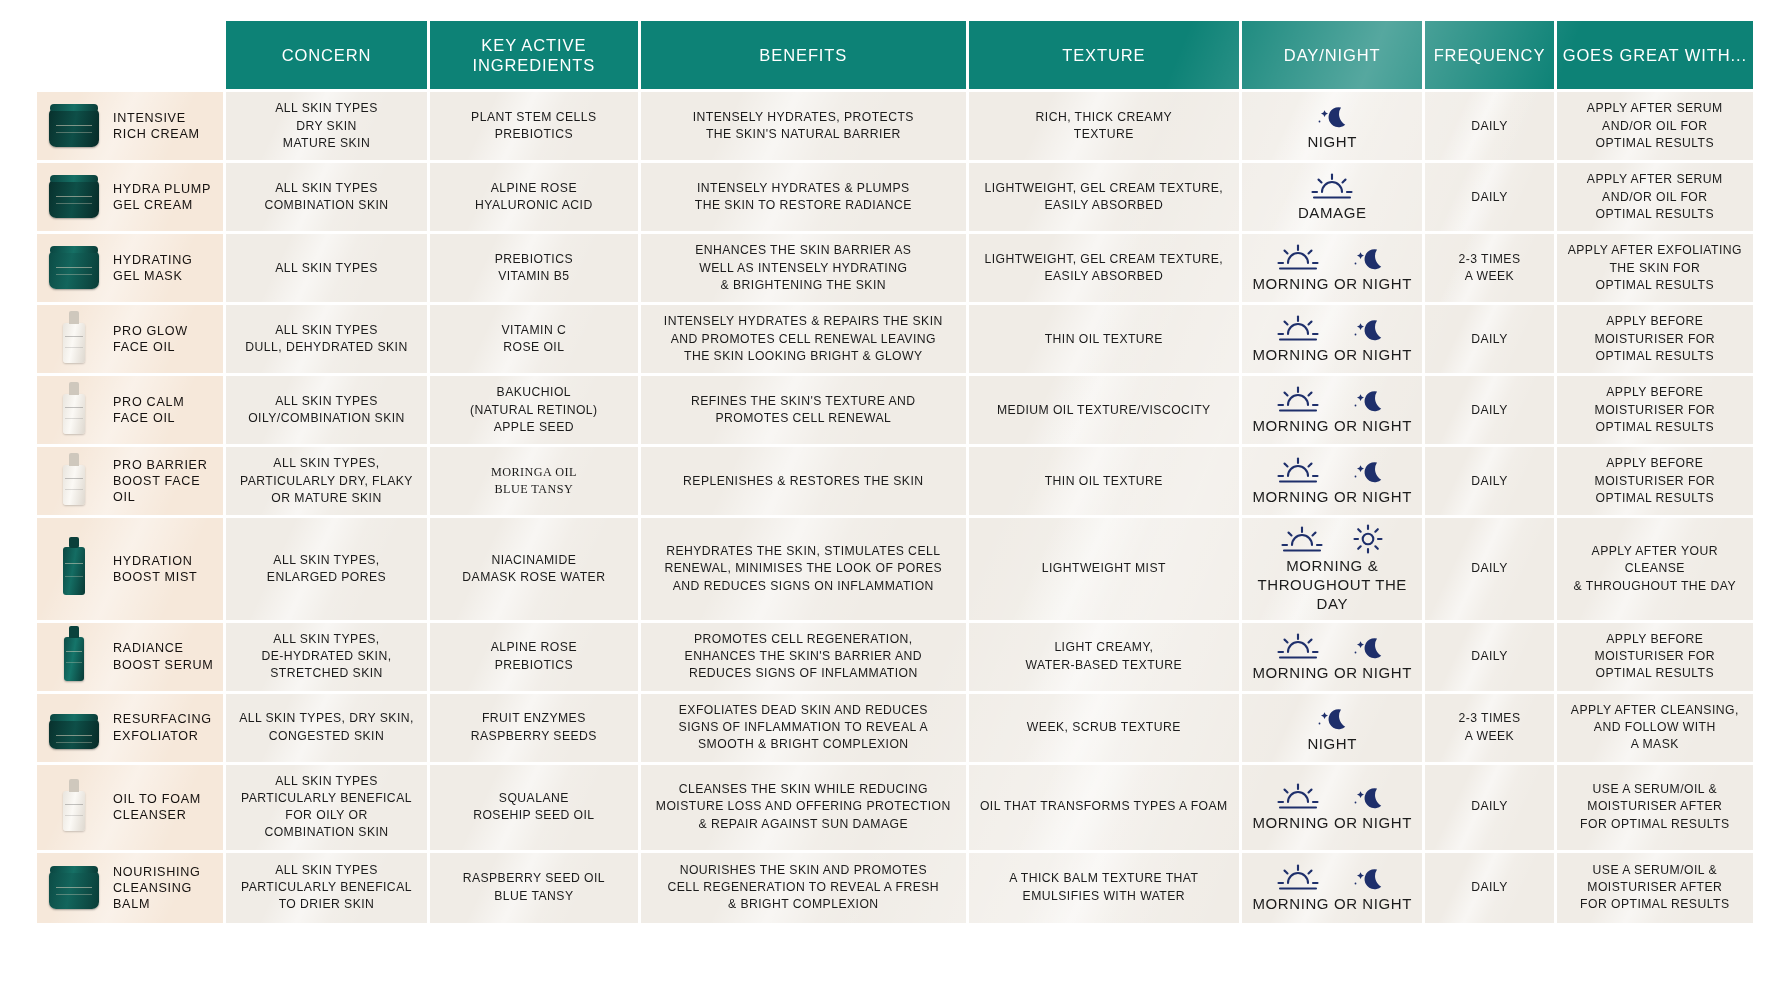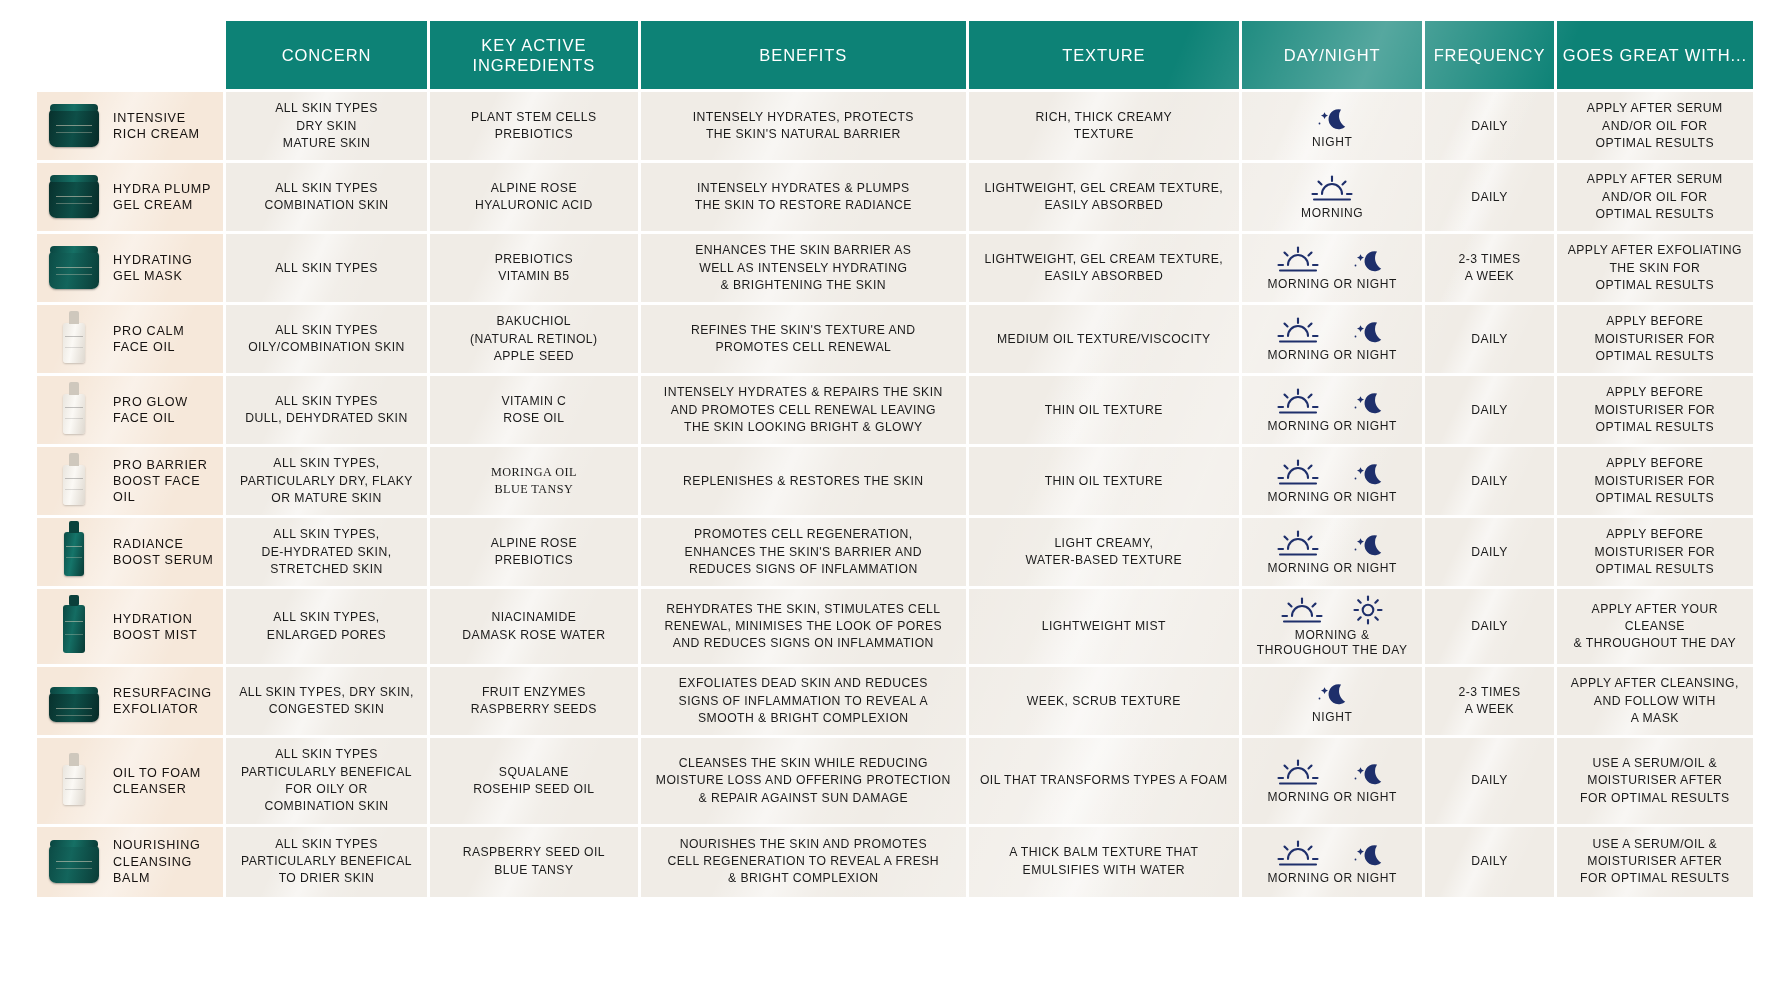--- a/index.html
+++ b/index.html
@@ -166,21 +166,21 @@
     width:10px; height:13px; background:#cfc8bd; border-radius:2px 2px 0 0;
   }
   .pump .band { position:absolute; left:2px; right:2px; top:13px; height:12px;
     border-top:1px solid rgba(90,90,90,.35); border-bottom:1px solid rgba(90,90,90,.2); }
 
   
   td.dn { padding: 6px 4px; }
   .dn-wrap { position: relative; z-index: 2; display: flex; flex-direction: column; align-items: center; gap: 3px; }
   .dn-icons { display: flex; align-items: center; justify-content: center; gap: 26px; height: 30px; }
   .dn-label {
-    font-size: 12px; letter-spacing: 0.6px; line-height: 1.25; text-align: center;
+    font-size: 15px; letter-spacing: 0.6px; line-height: 1.25; text-align: center;
   }
   svg.ic { display: block; }
   svg.ic path, svg.ic line, svg.ic circle, svg.ic polyline { vector-effect: non-scaling-stroke; }
 
   .sheen-overlay {
     position: absolute; inset: 0; pointer-events: none;
     background: linear-gradient(112deg, rgba(255,255,255,0) 55%, rgba(255,255,255,0.30) 64%, rgba(255,255,255,0) 73%);
   }
   tbody tr:last-child td { height: 70px; margin-left: 40px; }
 </style>
@@ -270,21 +270,21 @@
         <line x1="23" y1="2.5" x2="23" y2="7"></line>
         <line x1="9.5" y1="7.5" x2="12.5" y2="10.5"></line>
         <line x1="36.5" y1="7.5" x2="33.5" y2="10.5"></line>
         <line x1="3.5" y1="20" x2="8" y2="20"></line>
         <line x1="38" y1="20" x2="42.5" y2="20"></line>
         <line x1="5" y1="25.5" x2="41" y2="25.5"></line>
       </g>
     </svg>
                 </span>
               </div>
-              <div class="dn-label">MORNING</div>
+              <div class="dn-label">DAMAGE</div>
             </div>
           </td>
           <td><span style="position: relative; z-index: 2;">DAILY</span></td>
           <td><span style="position: relative; z-index: 2;">APPLY AFTER SERUM<br>AND/OR OIL FOR<br>OPTIMAL RESULTS</span></td>
         </tr>
         <tr>
           <td class="prod">
             <div class="prod-inner">
               <span class="thumb">
                 <span class="jar">
@@ -330,20 +330,66 @@
           <td><span style="position: relative; z-index: 2;">APPLY AFTER EXFOLIATING<br>THE SKIN FOR<br>OPTIMAL RESULTS</span></td>
         </tr>
         <tr>
           <td class="prod">
             <div class="prod-inner">
               <span class="thumb">
                 <span class="pump">
                   <span class="band"></span>
                 </span>
               </span>
+              <span class="prod-name">PRO GLOW<br>FACE OIL</span>
+            </div>
+          </td>
+          <td><span style="position: relative; z-index: 2;">ALL SKIN TYPES<br>DULL, DEHYDRATED SKIN</span></td>
+          <td><span style="position: relative; z-index: 2;">VITAMIN C<br>ROSE OIL</span></td>
+          <td><span style="position: relative; z-index: 2;">INTENSELY HYDRATES &amp; REPAIRS THE SKIN<br>AND PROMOTES CELL RENEWAL LEAVING<br>THE SKIN LOOKING BRIGHT &amp; GLOWY</span></td>
+          <td><span style="position: relative; z-index: 2;">THIN OIL TEXTURE</span></td>
+          <td class="dn">
+            <div class="dn-wrap">
+              <div class="dn-icons">
+                <span>
+                  <svg class="ic" width="46" height="28" viewBox="0 0 46 28">
+      <g stroke="#1e2f6b" stroke-width="2.1" stroke-linecap="round" fill="none">
+        <path d="M13 20a10 10 0 0 1 20 0"></path>
+        <line x1="23" y1="2.5" x2="23" y2="7"></line>
+        <line x1="9.5" y1="7.5" x2="12.5" y2="10.5"></line>
+        <line x1="36.5" y1="7.5" x2="33.5" y2="10.5"></line>
+        <line x1="3.5" y1="20" x2="8" y2="20"></line>
+        <line x1="38" y1="20" x2="42.5" y2="20"></line>
+        <line x1="5" y1="25.5" x2="41" y2="25.5"></line>
+      </g>
+    </svg>
+                </span>
+                <span>
+                  <svg class="ic" width="42" height="28" viewBox="0 0 42 28">
+      <path d="M30 6.5a10 10 0 1 0 4.2 17.2A12.2 12.2 0 0 1 30 6.5z" fill="#1e2f6b"></path>
+      <path d="M13.5 9.2l1.2 2.3 2.3 1.1-2.3 1.2-1.2 2.3-1.1-2.3-2.4-1.2 2.4-1.1z" fill="#1e2f6b"></path>
+      <circle cx="19.5" cy="19.5" r="1.1" fill="#1e2f6b"></circle>
+      <circle cx="8.5" cy="20.5" r="0.9" fill="#1e2f6b"></circle>
+    </svg>
+                </span>
+              </div>
+              <div class="dn-label">MORNING OR NIGHT</div>
+            </div>
+          </td>
+          <td><span style="position: relative; z-index: 2;">DAILY</span></td>
+          <td><span style="position: relative; z-index: 2;">APPLY BEFORE<br>MOISTURISER FOR<br>OPTIMAL RESULTS</span></td>
+        </tr>
+        <tr>
+          <td class="prod">
+            <div class="prod-inner">
+              <span class="thumb">
+                <span class="pump">
+                  <span class="band"></span>
+                </span>
+              </span>
               <span class="prod-name">PRO CALM<br>FACE OIL</span>
             </div>
           </td>
           <td><span style="position: relative; z-index: 2;">ALL SKIN TYPES<br>OILY/COMBINATION SKIN</span></td>
           <td><span style="position: relative; z-index: 2;">BAKUCHIOL<br>(NATURAL RETINOL)<br>APPLE SEED</span></td>
           <td><span style="position: relative; z-index: 2;">REFINES THE SKIN'S TEXTURE AND<br>PROMOTES CELL RENEWAL</span></td>
           <td><span style="position: relative; z-index: 2;">MEDIUM OIL TEXTURE/VISCOCITY</span></td>
           <td class="dn">
             <div class="dn-wrap">
               <div class="dn-icons">
@@ -376,119 +422,27 @@
           <td><span style="position: relative; z-index: 2;">APPLY BEFORE<br>MOISTURISER FOR<br>OPTIMAL RESULTS</span></td>
         </tr>
         <tr>
           <td class="prod">
             <div class="prod-inner">
               <span class="thumb">
                 <span class="pump">
                   <span class="band"></span>
                 </span>
               </span>
-              <span class="prod-name">PRO GLOW<br>FACE OIL</span>
-            </div>
-          </td>
-          <td><span style="position: relative; z-index: 2;">ALL SKIN TYPES<br>DULL, DEHYDRATED SKIN</span></td>
-          <td><span style="position: relative; z-index: 2;">VITAMIN C<br>ROSE OIL</span></td>
-          <td><span style="position: relative; z-index: 2;">INTENSELY HYDRATES &amp; REPAIRS THE SKIN<br>AND PROMOTES CELL RENEWAL LEAVING<br>THE SKIN LOOKING BRIGHT &amp; GLOWY</span></td>
-          <td><span style="position: relative; z-index: 2;">THIN OIL TEXTURE</span></td>
-          <td class="dn">
-            <div class="dn-wrap">
-              <div class="dn-icons">
-                <span>
-                  <svg class="ic" width="46" height="28" viewBox="0 0 46 28">
-      <g stroke="#1e2f6b" stroke-width="2.1" stroke-linecap="round" fill="none">
-        <path d="M13 20a10 10 0 0 1 20 0"></path>
-        <line x1="23" y1="2.5" x2="23" y2="7"></line>
-        <line x1="9.5" y1="7.5" x2="12.5" y2="10.5"></line>
-        <line x1="36.5" y1="7.5" x2="33.5" y2="10.5"></line>
-        <line x1="3.5" y1="20" x2="8" y2="20"></line>
-        <line x1="38" y1="20" x2="42.5" y2="20"></line>
-        <line x1="5" y1="25.5" x2="41" y2="25.5"></line>
-      </g>
-    </svg>
-                </span>
-                <span>
-                  <svg class="ic" width="42" height="28" viewBox="0 0 42 28">
-      <path d="M30 6.5a10 10 0 1 0 4.2 17.2A12.2 12.2 0 0 1 30 6.5z" fill="#1e2f6b"></path>
-      <path d="M13.5 9.2l1.2 2.3 2.3 1.1-2.3 1.2-1.2 2.3-1.1-2.3-2.4-1.2 2.4-1.1z" fill="#1e2f6b"></path>
-      <circle cx="19.5" cy="19.5" r="1.1" fill="#1e2f6b"></circle>
-      <circle cx="8.5" cy="20.5" r="0.9" fill="#1e2f6b"></circle>
-    </svg>
-                </span>
-              </div>
-              <div class="dn-label">MORNING OR NIGHT</div>
-            </div>
-          </td>
-          <td><span style="position: relative; z-index: 2;">DAILY</span></td>
-          <td><span style="position: relative; z-index: 2;">APPLY BEFORE<br>MOISTURISER FOR<br>OPTIMAL RESULTS</span></td>
-        </tr>
-        <tr>
-          <td class="prod">
-            <div class="prod-inner">
-              <span class="thumb">
-                <span class="pump">
-                  <span class="band"></span>
-                </span>
-              </span>
               <span class="prod-name">PRO BARRIER<br>BOOST FACE<br>OIL</span>
             </div>
           </td>
           <td><span style="position: relative; z-index: 2;">ALL SKIN TYPES,<br>PARTICULARLY DRY, FLAKY<br>OR MATURE SKIN</span></td>
           <td><span style="position: relative; z-index: 2; font-family: Liberation Serif, serif;">MORINGA OIL<br>BLUE TANSY</span></td>
           <td><span style="position: relative; z-index: 2;">REPLENISHES &amp; RESTORES THE SKIN</span></td>
           <td><span style="position: relative; z-index: 2;">THIN OIL TEXTURE</span></td>
-          <td class="dn">
-            <div class="dn-wrap">
-              <div class="dn-icons">
-                <span>
-                  <svg class="ic" width="46" height="28" viewBox="0 0 46 28">
-      <g stroke="#1e2f6b" stroke-width="2.1" stroke-linecap="round" fill="none">
-        <path d="M13 20a10 10 0 0 1 20 0"></path>
-        <line x1="23" y1="2.5" x2="23" y2="7"></line>
-        <line x1="9.5" y1="7.5" x2="12.5" y2="10.5"></line>
-        <line x1="36.5" y1="7.5" x2="33.5" y2="10.5"></line>
-        <line x1="3.5" y1="20" x2="8" y2="20"></line>
-        <line x1="38" y1="20" x2="42.5" y2="20"></line>
-        <line x1="5" y1="25.5" x2="41" y2="25.5"></line>
-      </g>
-    </svg>
-                </span>
-                <span>
-                  <svg class="ic" width="42" height="28" viewBox="0 0 42 28">
-      <path d="M30 6.5a10 10 0 1 0 4.2 17.2A12.2 12.2 0 0 1 30 6.5z" fill="#1e2f6b"></path>
-      <path d="M13.5 9.2l1.2 2.3 2.3 1.1-2.3 1.2-1.2 2.3-1.1-2.3-2.4-1.2 2.4-1.1z" fill="#1e2f6b"></path>
-      <circle cx="19.5" cy="19.5" r="1.1" fill="#1e2f6b"></circle>
-      <circle cx="8.5" cy="20.5" r="0.9" fill="#1e2f6b"></circle>
-    </svg>
-                </span>
-              </div>
-              <div class="dn-label">MORNING OR NIGHT</div>
-            </div>
-          </td>
-          <td><span style="position: relative; z-index: 2;">DAILY</span></td>
-          <td><span style="position: relative; z-index: 2;">APPLY BEFORE<br>MOISTURISER FOR<br>OPTIMAL RESULTS</span></td>
-        </tr>
-        <tr>
-          <td class="prod">
-            <div class="prod-inner">
-              <span class="thumb">
-                <span class="bottle">
-                  <span class="band"></span>
-                </span>
-              </span>
-              <span class="prod-name">RADIANCE<br>BOOST SERUM</span>
-            </div>
-          </td>
-          <td><span style="position: relative; z-index: 2;">ALL SKIN TYPES,<br>DE-HYDRATED SKIN,<br>STRETCHED SKIN</span></td>
-          <td><span style="position: relative; z-index: 2;">ALPINE ROSE<br>PREBIOTICS</span></td>
-          <td><span style="position: relative; z-index: 2;">PROMOTES CELL REGENERATION,<br>ENHANCES THE SKIN'S BARRIER AND<br>REDUCES SIGNS OF INFLAMMATION</span></td>
-          <td><span style="position: relative; z-index: 2;">LIGHT CREAMY,<br>WATER-BASED TEXTURE</span></td>
           <td class="dn">
             <div class="dn-wrap">
               <div class="dn-icons">
                 <span>
                   <svg class="ic" width="46" height="28" viewBox="0 0 46 28">
       <g stroke="#1e2f6b" stroke-width="2.1" stroke-linecap="round" fill="none">
         <path d="M13 20a10 10 0 0 1 20 0"></path>
         <line x1="23" y1="2.5" x2="23" y2="7"></line>
         <line x1="9.5" y1="7.5" x2="12.5" y2="10.5"></line>
         <line x1="36.5" y1="7.5" x2="33.5" y2="10.5"></line>
@@ -563,20 +517,66 @@
               <div class="dn-label">MORNING &amp;<br>THROUGHOUT THE DAY</div>
             </div>
           </td>
           <td><span style="position: relative; z-index: 2;">DAILY</span></td>
           <td><span style="position: relative; z-index: 2;">APPLY AFTER YOUR CLEANSE<br>&amp; THROUGHOUT THE DAY</span></td>
         </tr>
         <tr>
           <td class="prod">
             <div class="prod-inner">
               <span class="thumb">
+                <span class="bottle">
+                  <span class="band"></span>
+                </span>
+              </span>
+              <span class="prod-name">RADIANCE<br>BOOST SERUM</span>
+            </div>
+          </td>
+          <td><span style="position: relative; z-index: 2;">ALL SKIN TYPES,<br>DE-HYDRATED SKIN,<br>STRETCHED SKIN</span></td>
+          <td><span style="position: relative; z-index: 2;">ALPINE ROSE<br>PREBIOTICS</span></td>
+          <td><span style="position: relative; z-index: 2;">PROMOTES CELL REGENERATION,<br>ENHANCES THE SKIN'S BARRIER AND<br>REDUCES SIGNS OF INFLAMMATION</span></td>
+          <td><span style="position: relative; z-index: 2;">LIGHT CREAMY,<br>WATER-BASED TEXTURE</span></td>
+          <td class="dn">
+            <div class="dn-wrap">
+              <div class="dn-icons">
+                <span>
+                  <svg class="ic" width="46" height="28" viewBox="0 0 46 28">
+      <g stroke="#1e2f6b" stroke-width="2.1" stroke-linecap="round" fill="none">
+        <path d="M13 20a10 10 0 0 1 20 0"></path>
+        <line x1="23" y1="2.5" x2="23" y2="7"></line>
+        <line x1="9.5" y1="7.5" x2="12.5" y2="10.5"></line>
+        <line x1="36.5" y1="7.5" x2="33.5" y2="10.5"></line>
+        <line x1="3.5" y1="20" x2="8" y2="20"></line>
+        <line x1="38" y1="20" x2="42.5" y2="20"></line>
+        <line x1="5" y1="25.5" x2="41" y2="25.5"></line>
+      </g>
+    </svg>
+                </span>
+                <span>
+                  <svg class="ic" width="42" height="28" viewBox="0 0 42 28">
+      <path d="M30 6.5a10 10 0 1 0 4.2 17.2A12.2 12.2 0 0 1 30 6.5z" fill="#1e2f6b"></path>
+      <path d="M13.5 9.2l1.2 2.3 2.3 1.1-2.3 1.2-1.2 2.3-1.1-2.3-2.4-1.2 2.4-1.1z" fill="#1e2f6b"></path>
+      <circle cx="19.5" cy="19.5" r="1.1" fill="#1e2f6b"></circle>
+      <circle cx="8.5" cy="20.5" r="0.9" fill="#1e2f6b"></circle>
+    </svg>
+                </span>
+              </div>
+              <div class="dn-label">MORNING OR NIGHT</div>
+            </div>
+          </td>
+          <td><span style="position: relative; z-index: 2;">DAILY</span></td>
+          <td><span style="position: relative; z-index: 2;">APPLY BEFORE<br>MOISTURISER FOR<br>OPTIMAL RESULTS</span></td>
+        </tr>
+        <tr>
+          <td class="prod">
+            <div class="prod-inner">
+              <span class="thumb">
                 <span class="jar low dark">
                   <span class="jlabel"></span>
                 </span>
               </span>
               <span class="prod-name">RESURFACING<br>EXFOLIATOR</span>
             </div>
           </td>
           <td><span style="position: relative; z-index: 2;">ALL SKIN TYPES, DRY SKIN,<br>CONGESTED SKIN</span></td>
           <td><span style="position: relative; z-index: 2;">FRUIT ENZYMES<br>RASPBERRY SEEDS</span></td>
           <td><span style="position: relative; z-index: 2;">EXFOLIATES DEAD SKIN AND REDUCES<br>SIGNS OF INFLAMMATION TO REVEAL A<br>SMOOTH &amp; BRIGHT COMPLEXION</span></td>

